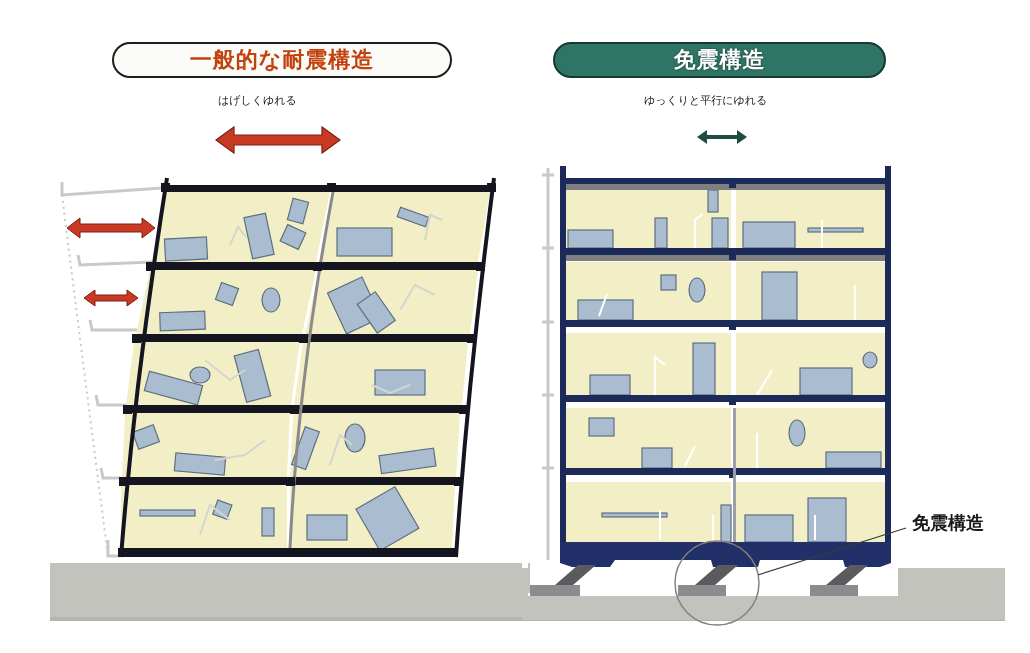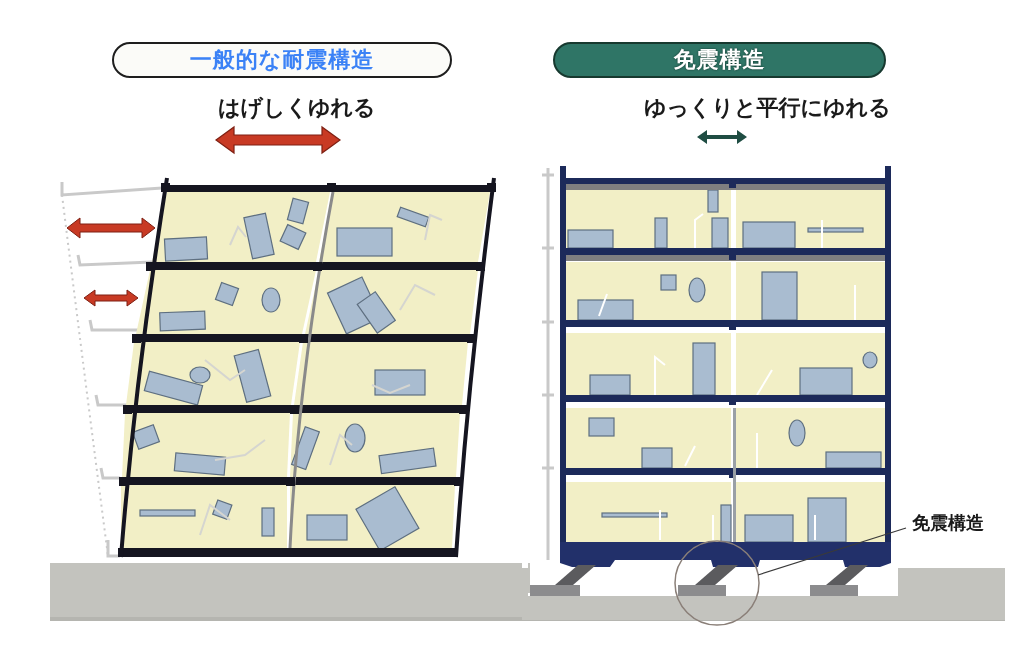--- a/index.html
+++ b/index.html
@@ -3,24 +3,24 @@
 <meta charset="utf-8">
 <style>
   html, body { margin: 0; padding: 0; background: #ffffff; }
   body { width: 1030px; height: 653px; position: relative; overflow: hidden;
          font-family: "DejaVu Sans", sans-serif; }
   .panel-title {
     position: absolute; top: 42px; height: 36px; border-radius: 20px;
     display: flex; align-items: center; justify-content: center;
     font-weight: bold; font-size: 22px; letter-spacing: 1px; box-sizing: border-box;
   }
-  #title-left { left: 112px; width: 340px; background: #fbfbf8; border: 2.5px solid #1e1e1e; color: #3b82f6; }
+  #title-left { left: 112px; width: 340px; background: #fbfbf8; border: 2.5px solid #1e1e1e; color: #c2410c; }
   #title-right { left: 553px; width: 333px; background: #2f7566; border: 2.5px solid #17392f; color: #ffffff;
                  text-shadow: 0 0 2px #0d2a22; }
-  .subtitle { position: absolute; top: 93px; font-size: 22px; font-weight: bold; color: #1a1a1a; white-space: nowrap; }
+  .subtitle { position: absolute; top: 93px; font-size: 11px; font-weight: normal; color: #1a1a1a; white-space: nowrap; }
   #sub-left { left: 218px; }
   #sub-right { left: 620px; margin-left: 24px; }
   .callout-label { position: absolute; left: 912px; top: 511px; font-size: 18px; font-weight: bold; color: #1a1a1a; }
   svg { position: absolute; left: 0; top: 0; }
 </style>
 </head>
 <body>
 
 <div class="panel-title" id="title-left">一般的な耐震構造</div>
 <div class="panel-title" id="title-right">免震構造</div>

